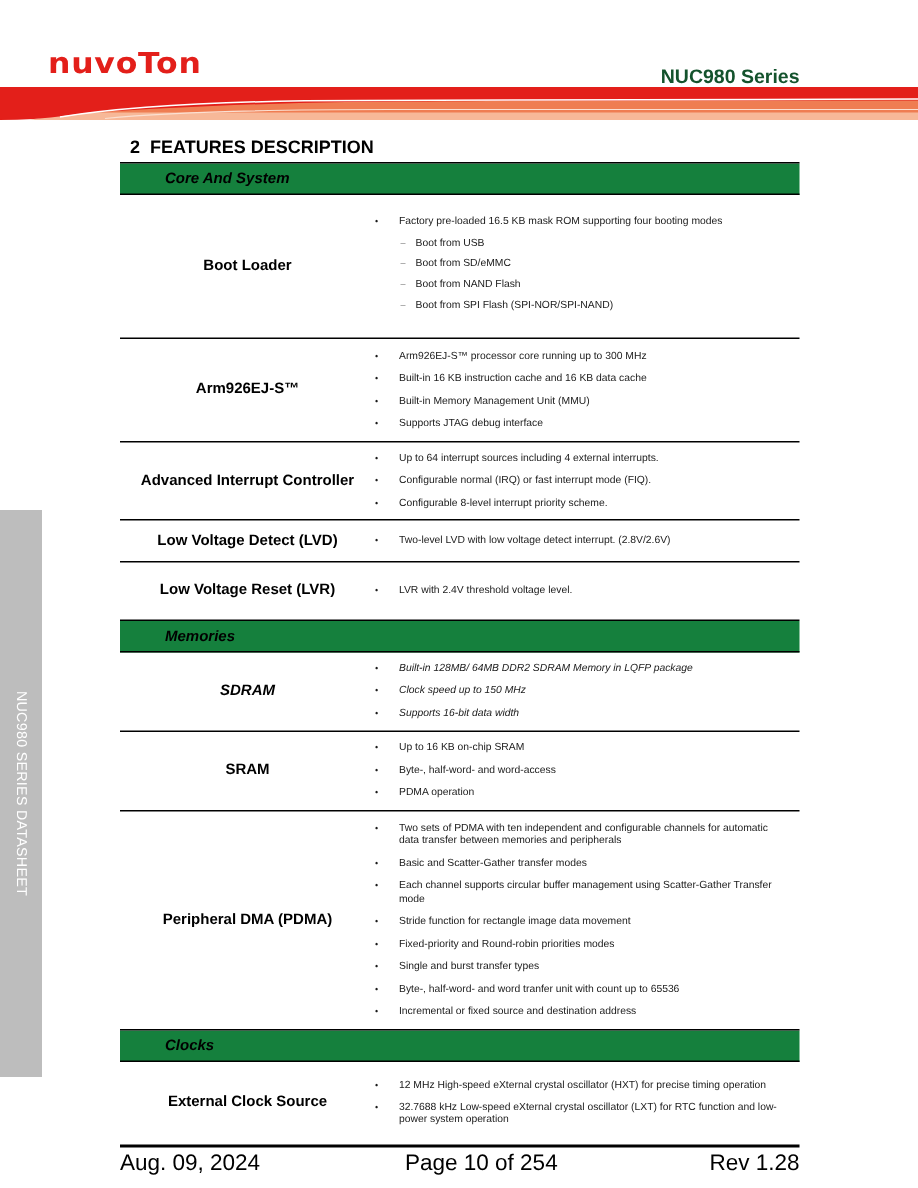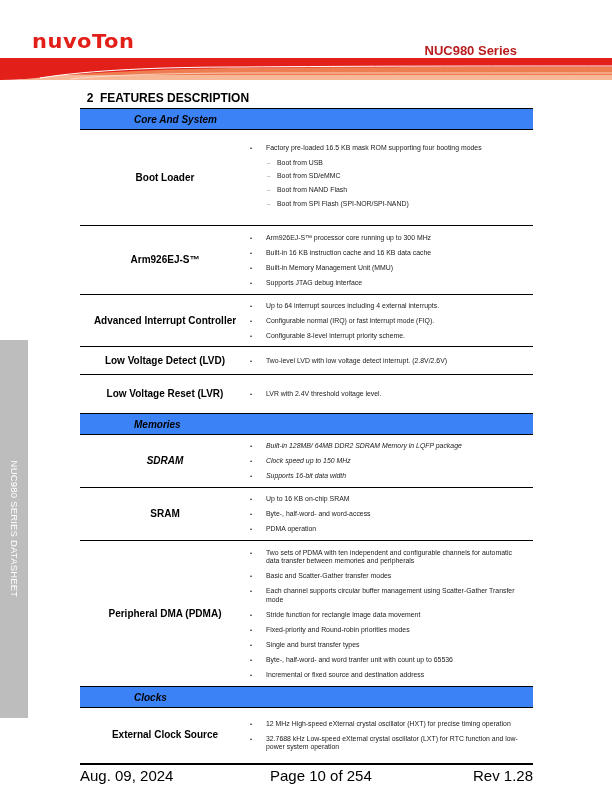--- a/index.html
+++ b/index.html
@@ -6,23 +6,23 @@
   html, body { width: 612px; height: 792px; background: #ffffff; overflow: hidden; }
   body { position: relative; font-family: "Liberation Sans", sans-serif; color: #000; }
 
   .logo {
     position: absolute; left: 32px; top: 31px;
     font-family: "DejaVu Sans", sans-serif; font-weight: bold;
     font-size: 21px; color: #e31f1a; letter-spacing: 0.5px; line-height: 22px;
     transform: scaleY(0.92);
   }
   .series-title {
-    position: absolute; right: 95px; top: 43px;
+    position: absolute; right: 79px; top: 43px;
     font-family: "Liberation Sans", sans-serif; font-weight: bold;
-    font-size: 13px; color: #b91c1c;
+    font-size: 13px; color: #14532d;
   }
   .banner { position: absolute; left: 0; top: 58px; width: 612px; height: 22px; }
 
   .side-tab {
     position: absolute; left: 0; top: 340px; width: 28px; height: 378px;
     background: #bdbdbd;
   }
   .side-tab-text {
     position: absolute; left: 14px; top: 529px;
     transform: translate(-50%, -50%) rotate(90deg);
@@ -34,24 +34,24 @@
     position: absolute; left: 80px; top: 91px;
     font-size: 12px; font-weight: bold; text-align: center;
   }
   .section-heading .num { display: inline-block; width: 20px; }
 
   .feature-table {
     position: absolute; left: 80px; top: 108px; width: 453px;
     border-collapse: collapse;
   }
   .cat-row td {
-    background: #3b82f6; height: 21px;
+    background: #15803d; height: 21px;
     border-top: 1px solid #000; border-bottom: 1px solid #000;
     font-weight: bold; font-style: italic; font-size: 10px;
-    padding-left: 54px; vertical-align: middle;
+    padding-left: 30px; vertical-align: middle;
   }
   .feat-row td { border-bottom: 1px solid #000; vertical-align: middle; }
   .feat-row td.name {
     width: 170px; text-align: center; font-weight: bold;
     font-size: 10px; line-height: 10px; padding: 0 4px;
     font-family: "Liberation Sans", sans-serif;
   }
   .feat-row td.desc { padding: 5px 6px 3px 0; }
   .feat-row.last td { border-bottom: 2px solid #000; }
 

